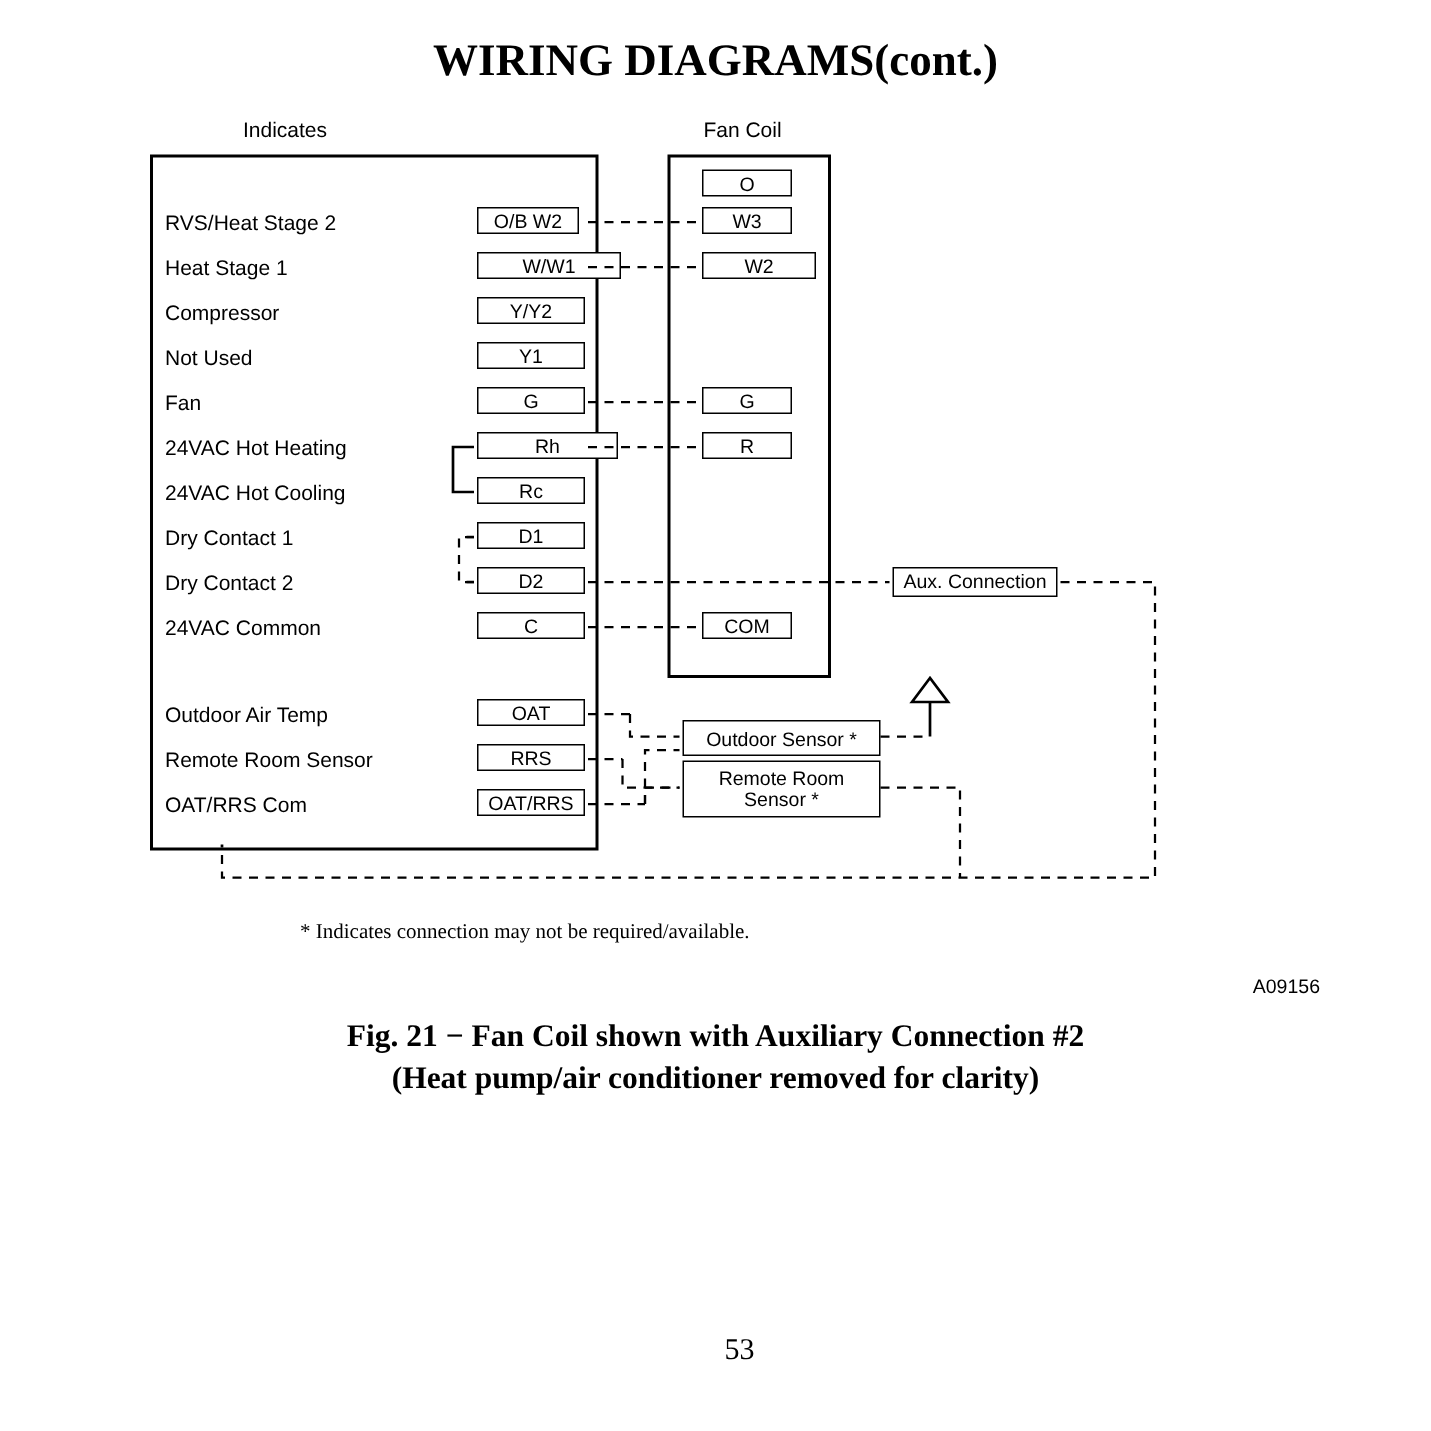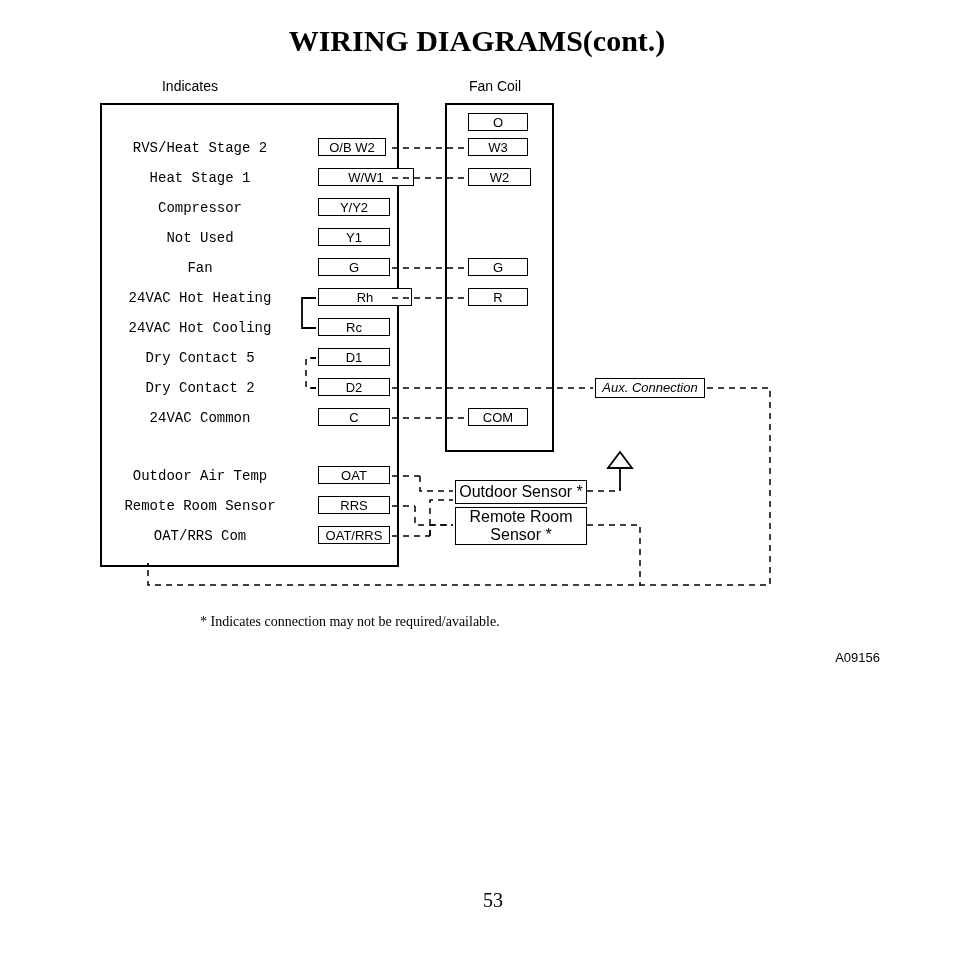--- a/index.html
+++ b/index.html
@@ -4,24 +4,24 @@
 <style>
   html,body{margin:0;padding:0;background:#fff;font-family:Arial,Helvetica,sans-serif;color:#000;}
   .page{position:relative;width:954px;height:954px;}
   .title{position:absolute;left:0;right:0;top:24px;text-align:center;
          font-family:"Times New Roman",Times,serif;font-weight:bold;font-size:30px;}
   .col-head{position:absolute;font-size:14px;text-align:center;}
   .tbox{position:absolute;border:2px solid #000;}
   .fbox{position:absolute;border:2px solid #000;}
   .term{position:absolute;border:1.5px solid #000;font-size:13px;text-align:center;
         line-height:18px;height:18px;background:#fff;box-sizing:border-box;}
-  .lbl{position:absolute;font-size:14px;text-align:center;font-family:Liberation Mono, monospace;}
+  .lbl{position:absolute;font-size:14px;text-align:left;}
   .auxbox{position:absolute;border:1.5px solid #000;font-size:13px;text-align:center;
-          background:#fff;padding:0 6px;line-height:18px;height:20px;box-sizing:border-box;font-style:italic;}
-  .sensbox{position:absolute;border:1.5px solid #000;font-size:16px;text-align:center;
+          background:#fff;padding:0 6px;line-height:18px;height:20px;box-sizing:border-box;}
+  .sensbox{position:absolute;border:1.5px solid #000;font-size:13px;text-align:center;
            background:#fff;display:flex;align-items:center;justify-content:center;}
   .note{position:absolute;font-size:14px;}
   .figid{position:absolute;font-size:13px;text-align:right;}
   .caption{position:absolute;left:0;right:0;text-align:center;
            font-family:"Times New Roman",Times,serif;font-weight:bold;font-size:21px;line-height:1.35;}
   .pgnum{position:absolute;left:0;right:0;bottom:42px;text-align:center;
          font-family:"Times New Roman",Times,serif;font-size:20px;margin-left:32px;}
   svg{position:absolute;left:0;top:0;pointer-events:none;}
 </style>
 </head>
@@ -52,39 +52,39 @@
 
   <div class="lbl" style="left:110px;top:260px;width:180px;">Fan</div>
   <div class="term" style="left:318px;top:258px;width:72px;">G</div>
 
   <div class="lbl" style="left:110px;top:290px;width:180px;">24VAC Hot Heating</div>
   <div class="term" style="left:318px;top:288px;width:94px;">Rh</div>
 
   <div class="lbl" style="left:110px;top:320px;width:180px;">24VAC Hot Cooling</div>
   <div class="term" style="left:318px;top:318px;width:72px;">Rc</div>
 
-  <div class="lbl" style="left:110px;top:350px;width:180px;">Dry Contact 5</div>
+  <div class="lbl" style="left:110px;top:350px;width:180px;">Dry Contact 1</div>
   <div class="term" style="left:318px;top:348px;width:72px;">D1</div>
 
   <div class="lbl" style="left:110px;top:380px;width:180px;">Dry Contact 2</div>
   <div class="term" style="left:318px;top:378px;width:72px;">D2</div>
 
   <div class="lbl" style="left:110px;top:410px;width:180px;">24VAC Common</div>
   <div class="term" style="left:318px;top:408px;width:72px;">C</div>
 
   <div class="lbl" style="left:110px;top:468px;width:180px;">Outdoor Air Temp</div>
   <div class="term" style="left:318px;top:466px;width:72px;">OAT</div>
   <div class="lbl" style="left:110px;top:498px;width:180px;">Remote Room Sensor</div>
   <div class="term" style="left:318px;top:496px;width:72px;">RRS</div>
   <div class="lbl" style="left:110px;top:528px;width:180px;">OAT/RRS Com</div>
   <div class="term" style="left:318px;top:526px;width:72px;">OAT/RRS</div>
 
   <div class="term" style="left:468px;top:113px;width:60px;">O</div>
   <div class="term" style="left:468px;top:138px;width:60px;">W3</div>
-  <div class="term" style="left:468px;top:168px;width:63px;">W2</div>
+  <div class="term" style="left:468px;top:168px;width:76px;">W2</div>
   <div class="term" style="left:468px;top:258px;width:60px;">G</div>
   <div class="term" style="left:468px;top:288px;width:60px;">R</div>
   <div class="term" style="left:468px;top:408px;width:60px;">COM</div>
 
   <div class="auxbox" style="left:595px;top:378px;width:110px;">Aux. Connection</div>
 
   <div class="sensbox" style="left:455px;top:480px;width:130px;height:22px;">Outdoor Sensor *</div>
   <div class="sensbox" style="left:455px;top:507px;width:130px;height:36px;white-space:pre-line;line-height:1.1;">Remote Room
 Sensor *</div>
 
@@ -141,17 +141,18 @@
 
     <g stroke="#000" stroke-width="1.8" fill="none">
       <line x1="148" y1="565" x2="148" y2="563"></line>
     </g>
   </svg>
 
   <div class="note" style="left:200px;top:614px;font-family:Liberation Serif, serif;">*   Indicates connection may not be required/available.</div>
   <div class="figid" style="left:760px;top:650px;width:120px;">A09156</div>
 
   <div class="caption" style="top:676px;">
-    <br>
+    <span>Fig. 21 − Fan Coil shown with Auxiliary Connection #2</span><br>
+    <span>(Heat pump/air conditioner removed for clarity)</span>
   </div>
 
   <div class="pgnum">53</div>
 </div>
 
 </body></html>

